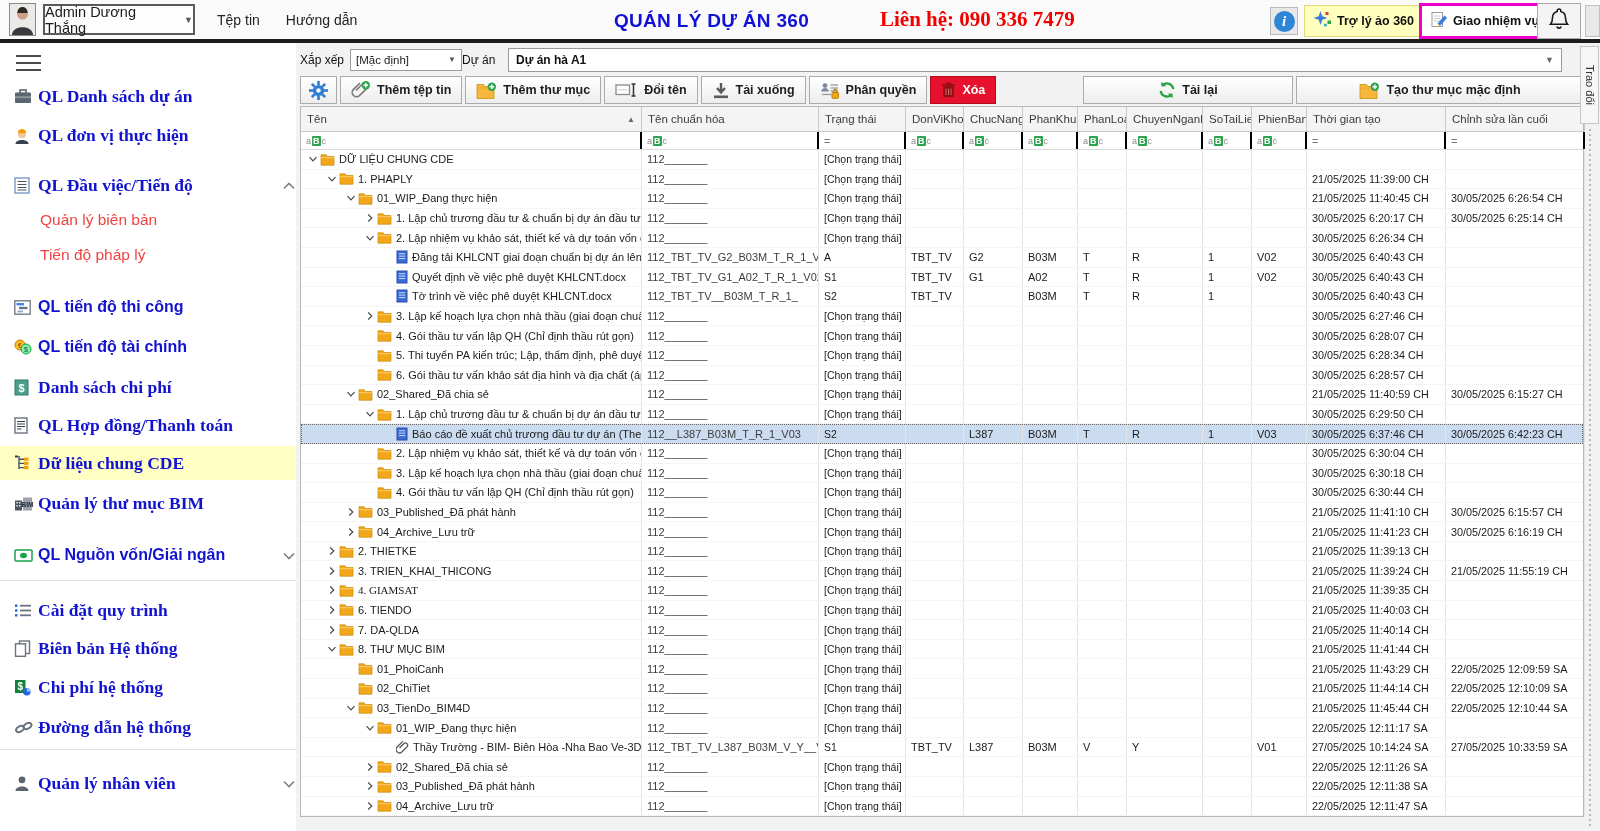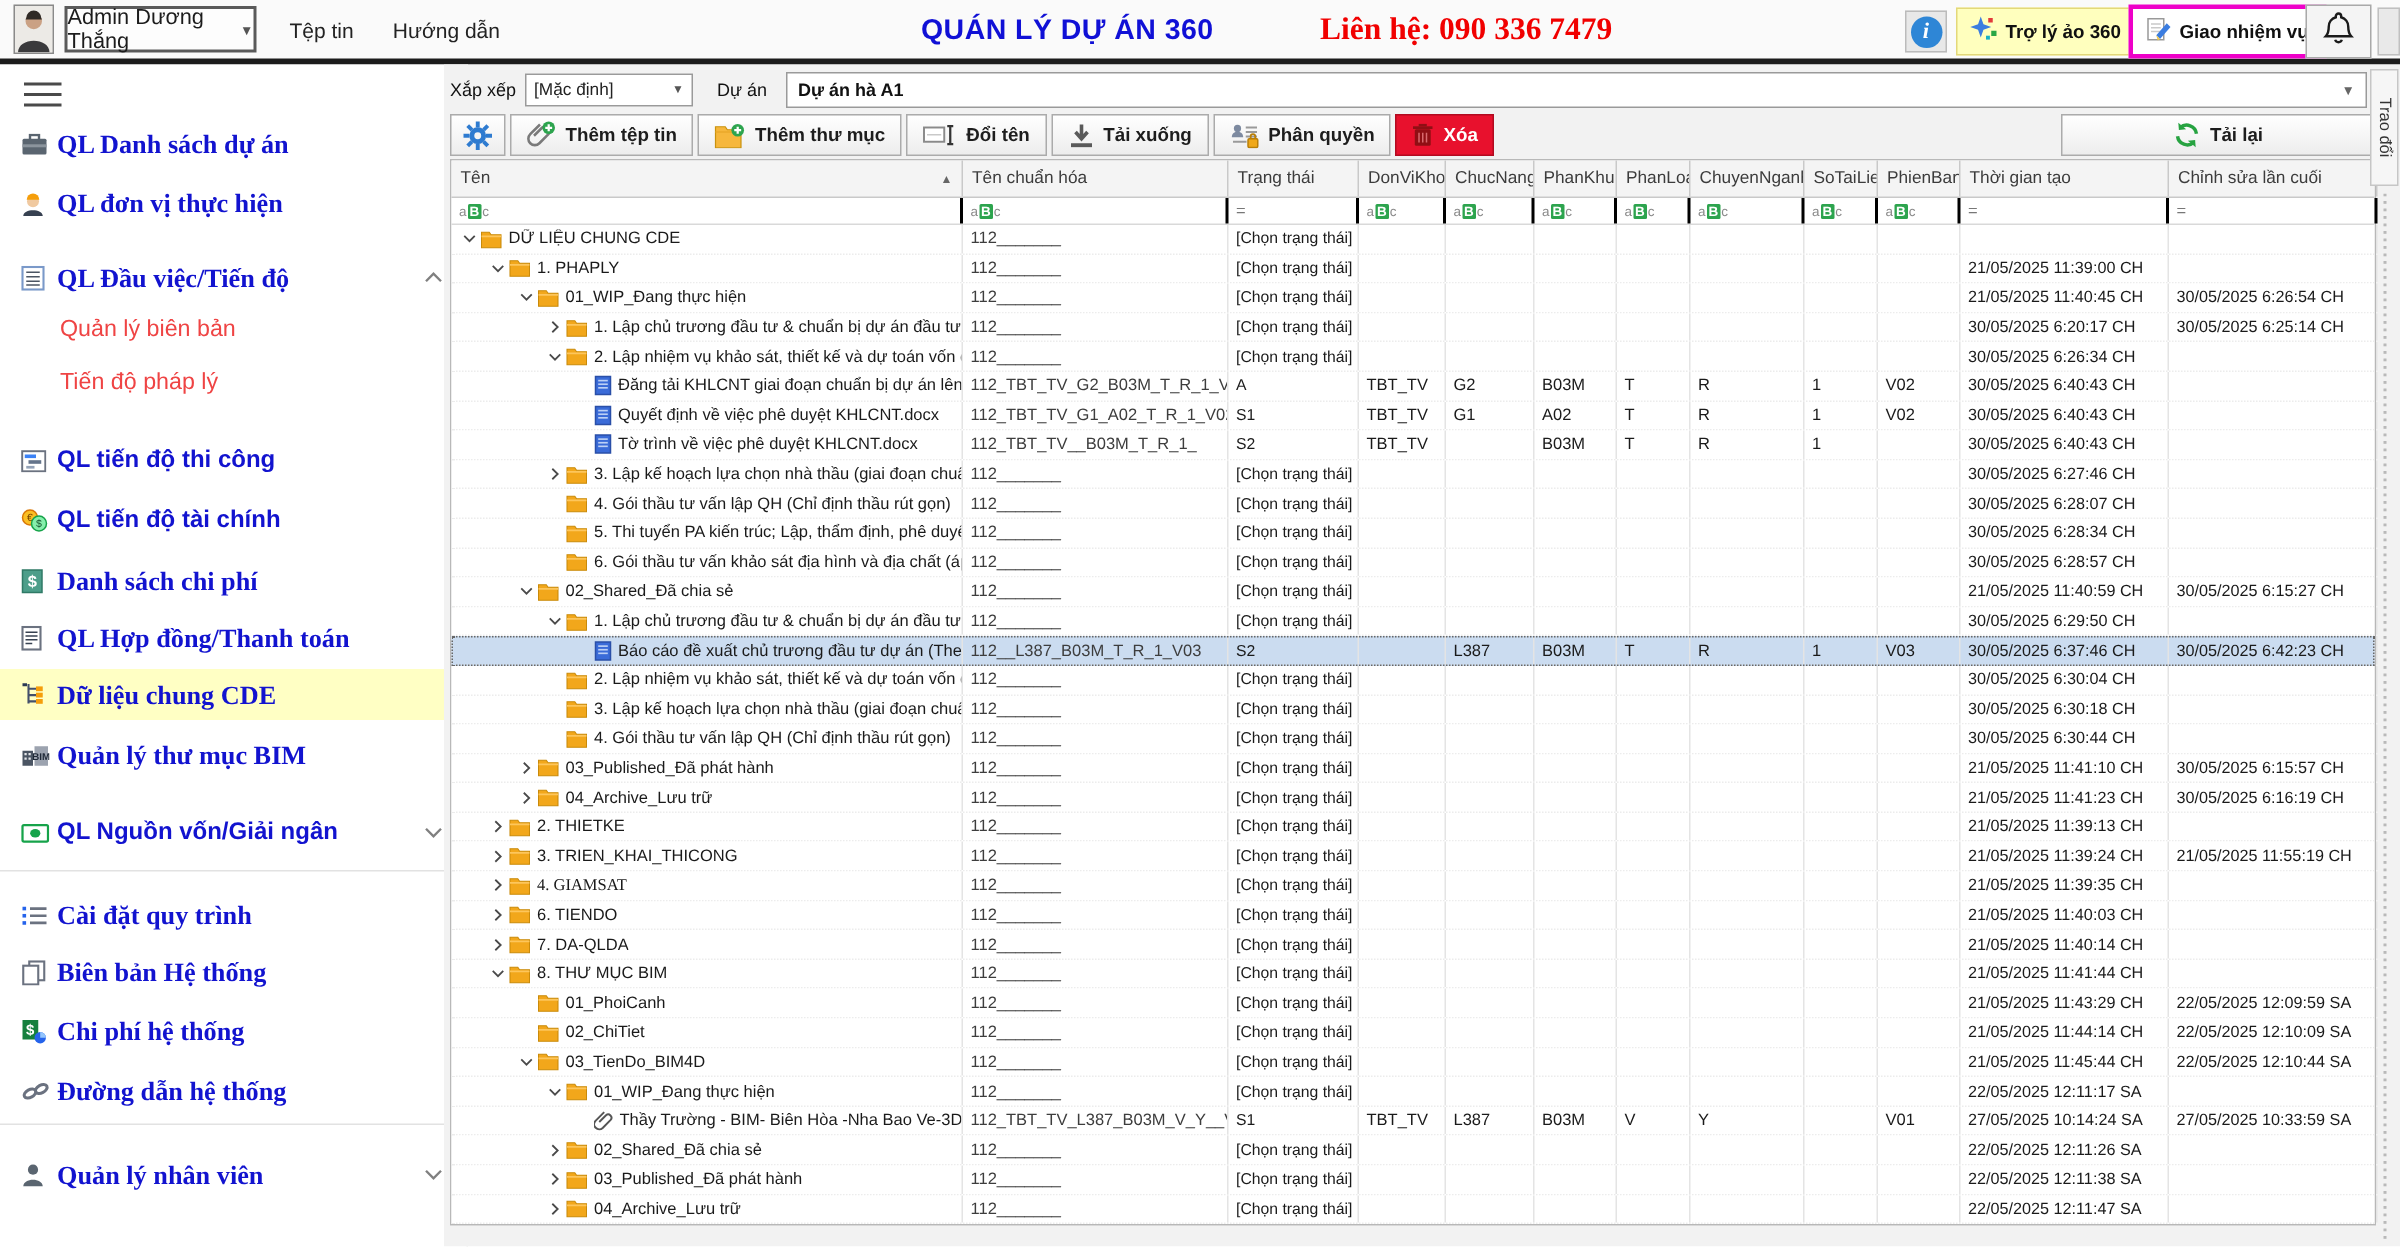--- a/index.html
+++ b/index.html
@@ -3,21 +3,21 @@
 <meta charset="utf-8">
 <style>
   * { box-sizing: border-box; margin: 0; padding: 0; }
   html,body { width:1600px; height:831px; overflow:hidden; }
   body { font-family:"Liberation Sans", sans-serif; background:#fff; position:relative; }
 
   
   .topbar { position:absolute; top:0; left:0; width:1600px; height:43px;
             background:#fafafa; border-bottom:4px solid #1c1c1c; display:flex; align-items:center; }
   .avatar-box { margin-left:9px; width:27px; height:33px; border:1px solid #8a8a8a; background:#efeeec; overflow:hidden; flex:none; }
-  .user-combo { margin-left:7px; width:128px; height:31px; border:2px solid #5a5a5a; background:#fdfdfd;
+  .user-combo { margin-left:7px; width:152px; height:31px; border:2px solid #5a5a5a; background:#fdfdfd;
                 display:flex; align-items:center; justify-content:center; gap:8px; font-size:14.5px; color:#1c1c1c; }
   .user-combo .caret { font-size:9px; color:#555; }
   .top-menu { display:flex; gap:26px; margin-left:22px; font-size:14px; color:#222; }
   .app-title { position:absolute; left:614px; top:10px; font-size:19px; font-weight:bold; color:#1010d6; letter-spacing:.3px; }
   .contact { position:absolute; left:880px; top:7px; font-family:"Liberation Serif", serif; font-size:21px; font-weight:bold; color:#f10000; }
   .info-btn { position:absolute; left:1270px; top:7px; width:28px; height:28px; background:#e8e8e8; border:1px solid #bbb;
               display:flex; align-items:center; justify-content:center; }
   .info-circle { width:21px; height:21px; border-radius:50%; background:#2e86d6; color:#fff;
                  font-family:"Liberation Serif", serif; font-style:italic; font-weight:bold; font-size:15px;
                  display:flex; align-items:center; justify-content:center; }
@@ -44,21 +44,21 @@
   .sdivider { position:absolute; left:0; right:0; height:1px; background:#e2e2e2; }
 
   
   .main { position:absolute; top:43px; left:296px; right:0; bottom:0; background:#f2f2f2; }
 
   .filterbar { position:absolute; top:3px; left:4px; height:27px; display:flex; align-items:center; font-size:12px; color:#111; }
   .lbl-sort { width:50px; }
   .sel-box { width:112px; height:22px; background:#fff; border:1px solid #9a9a9a; display:flex; align-items:center;
              padding:0 5px; font-size:11.5px; color:#222; }
   .sel-box .caret { margin-left:auto; font-size:8px; color:#555; }
-  .lbl-project { margin-left:16px; width:46px; }
+  .lbl-project { width:46px; }
   .project-input { width:1054px; height:24px; background:#fff; border:1px solid #9a9a9a; display:flex; align-items:center;
                    padding:0 7px; font-size:12px; font-weight:bold; color:#111; }
   .project-input .caret { margin-left:auto; font-size:9px; color:#666; }
 
   .toolbar { position:absolute; top:33px; left:4px; width:1284px; height:29px; display:flex; gap:3px; }
   .tbtn { height:28px; display:flex; align-items:center; gap:6px; padding:0 10px;
           background:linear-gradient(#ffffff,#ededed); border:1px solid #ababab;
           font-size:12.5px; font-weight:bold; color:#1d1d1d; white-space:nowrap; cursor:pointer; }
   .tbtn.icon-only { width:37px; justify-content:center; }
   .tbtn.danger { background:#e8112d; border-color:#b20b20; color:#fff; }
@@ -473,20 +473,31 @@
             <g fill="none" stroke="#27a341" stroke-width="2.3">
               <path d="M15.3 8.2 a6.5 6.5 0 0 0-10.9-4"></path>
               <path d="M2.7 9.8 a6.5 6.5 0 0 0 10.9 4"></path>
             </g>
             <path d="M3.2 0.8 L3.6 5.6 L8.4 5.2 Z" fill="#27a341"></path>
             <path d="M14.8 17.2 L14.4 12.4 L9.6 12.8 Z" fill="#27a341"></path>
           </svg>
         </span>
         <span>Tải lại</span>
       </div>
+      <div class="tbtn create-def wide">
+        <span class="ticon-l">
+          <svg width="21" height="17" viewBox="0 0 21 17">
+            <path d="M1 2.5 h6.5 l1.4 2 H18 v12 H1 Z" fill="#f6b73c" stroke="#c9920e" stroke-width="0.8"></path>
+            <path d="M1 6 h17" stroke="#eaa92a"></path>
+            <circle cx="15.8" cy="4.8" r="4.2" fill="#2da44e"></circle>
+            <path d="M15.8 2.5 v4.6 M13.5 4.8 h4.6" stroke="#fff" stroke-width="1.5"></path>
+          </svg>
+        </span>
+        <span>Tạo thư mục mặc định</span>
+      </div>
     </div>
 
   <div class="grid">
     <div class="ghead" id="grid-head">
         <div class="hcell">
           <span>Tên</span>
           <span class="sort">▲</span>
         </div>
         <div class="hcell">
           <span>Tên chuẩn hóa</span>

